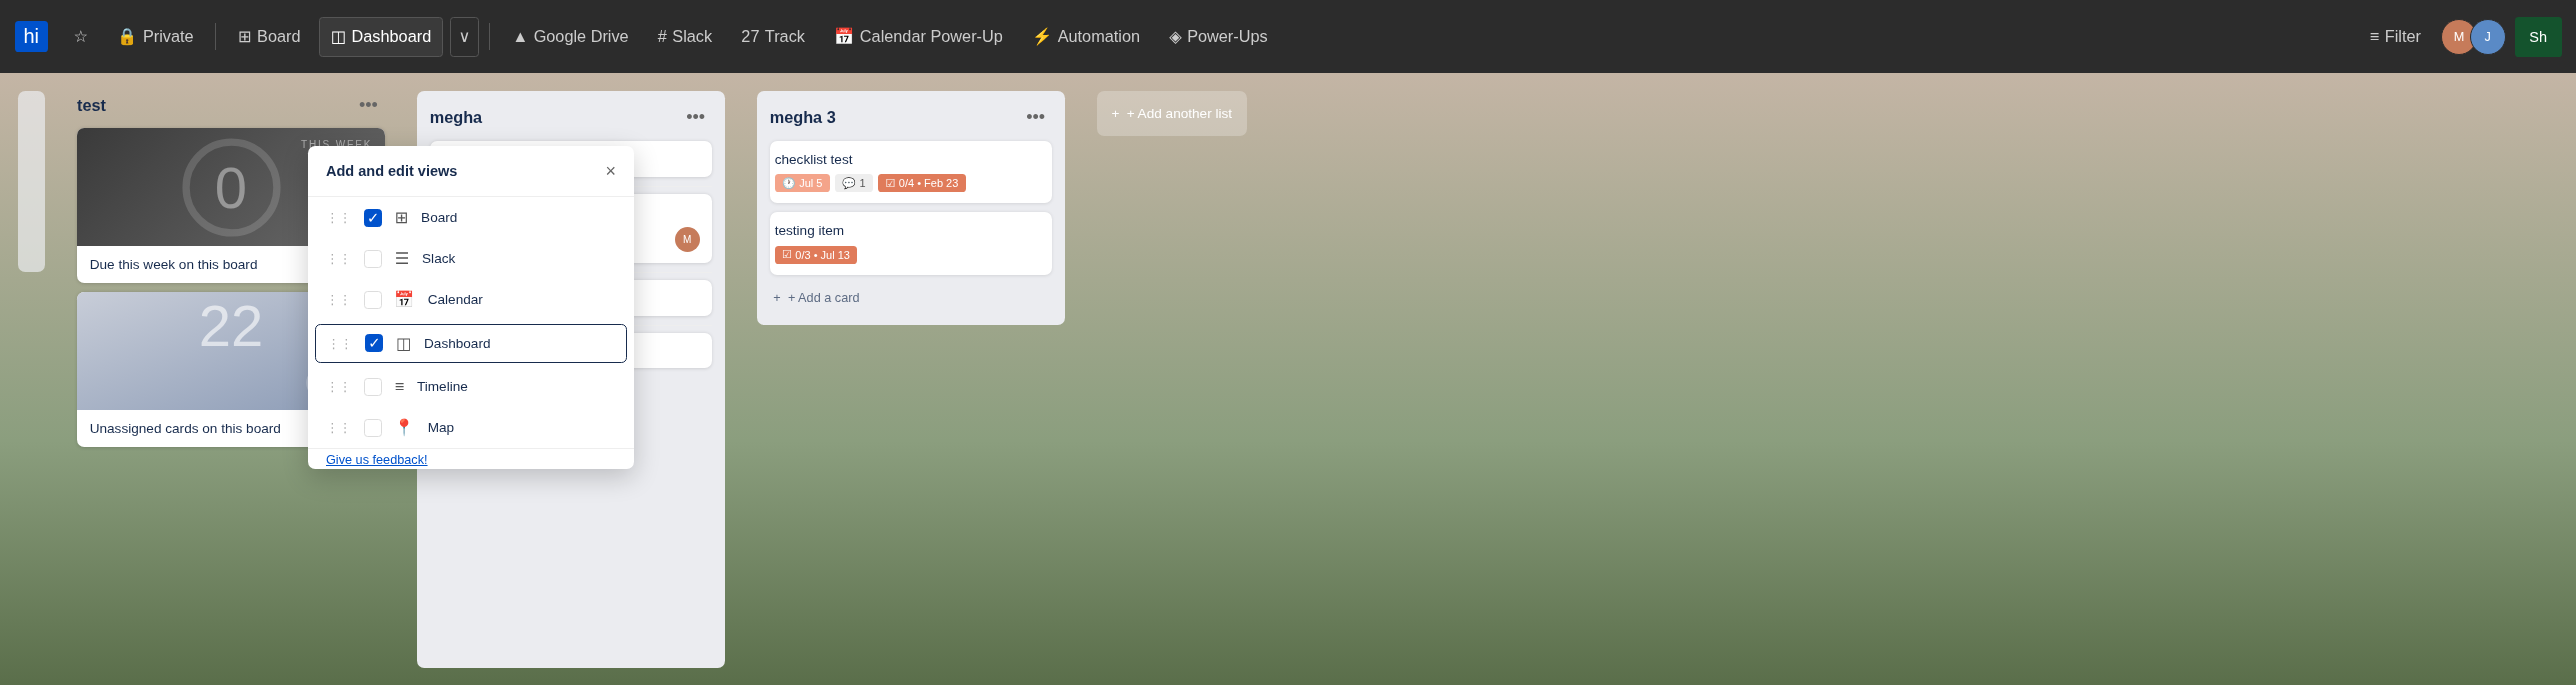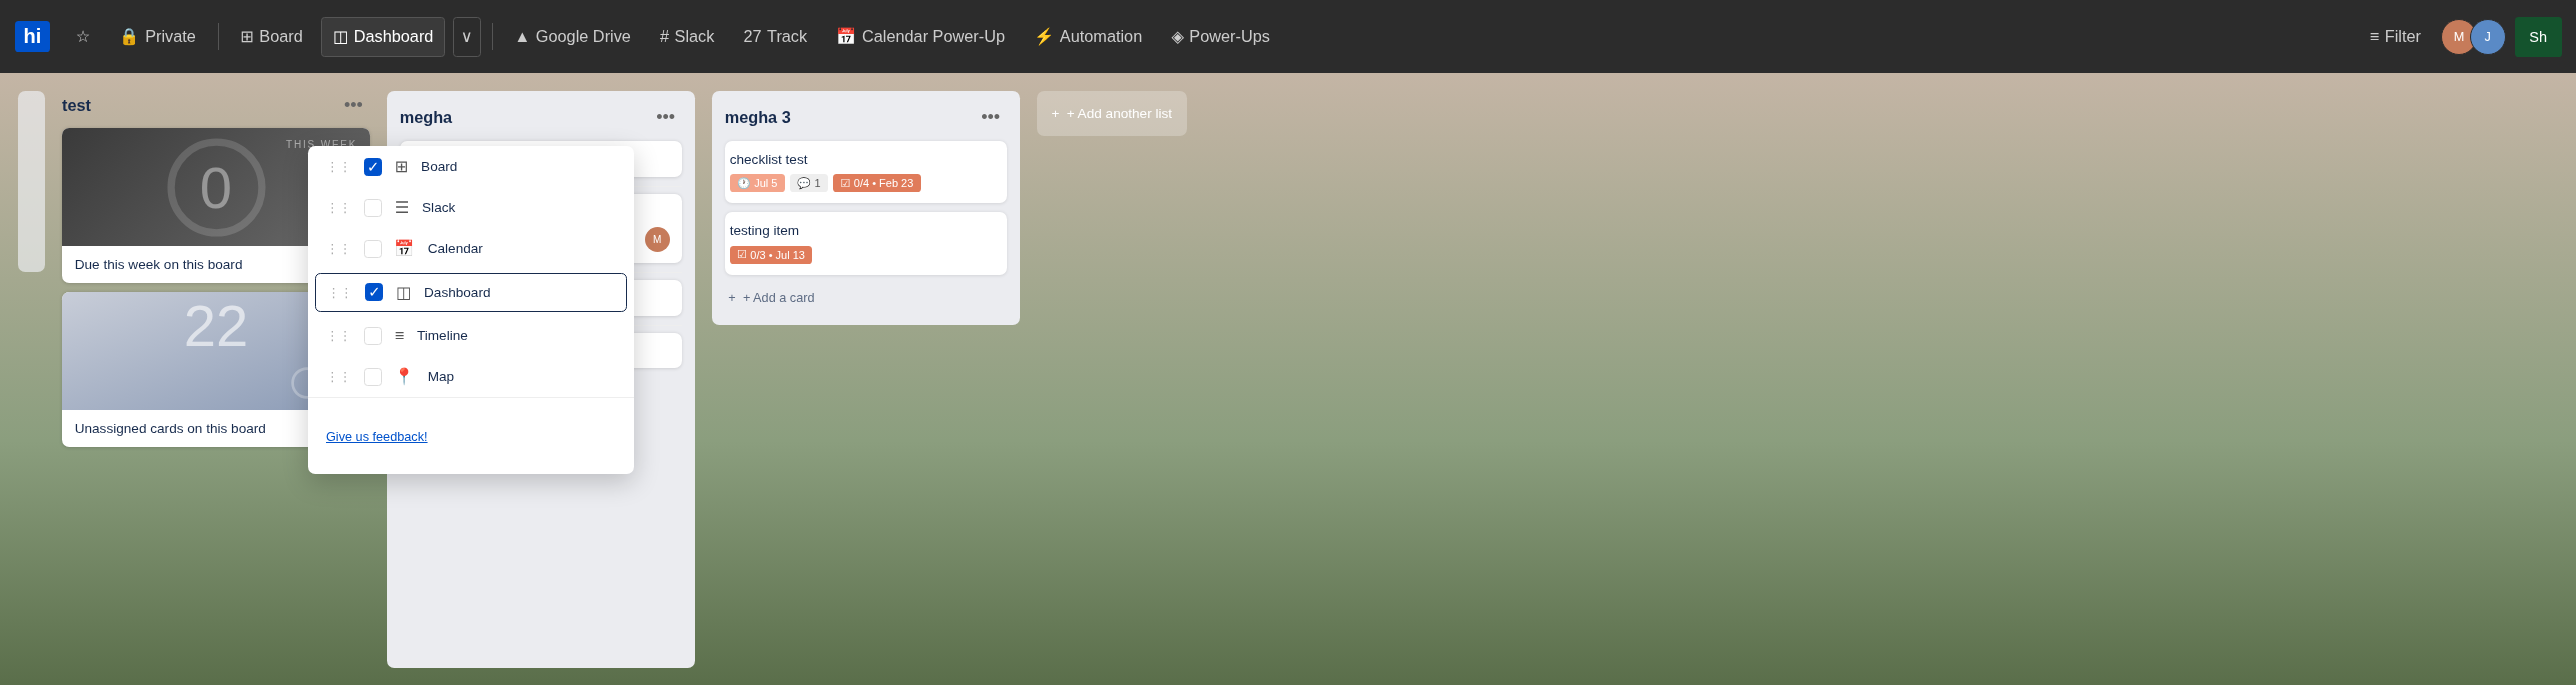--- a/index.html
+++ b/index.html
@@ -19,21 +19,21 @@
       display: flex;
       align-items: center;
       padding: 0 14.5px;
       gap: 7.2px;
       position: relative;
       z-index: 100;
     }
     .topbar-logo {
       color: #fff;
       font-size: 20px;
-      font-weight: 700;
+      font-weight: 400;
       background: #0052cc;
       border-radius: 3.6px;
       padding: 3.6px 9px;
       margin-right: 7.2px;
     }
     .topbar-btn {
       display: flex;
       align-items: center;
       gap: 5.4px;
       background: transparent;
@@ -100,21 +100,21 @@
       font-size: 14.5px;
       cursor: pointer;
       height: 40px;
     }
 
     
     .board-area {
       display: flex;
       flex-direction: row;
       padding: 18px;
-      gap: 17px;
+      gap: 32px;
       height: calc(686px - 73px);
       position: relative;
       overflow: hidden;
     }
 
     
     .board-area::before {
       content: '';
       position: absolute;
       inset: 0;
@@ -422,21 +422,21 @@
     }
     .dropdown-item .view-icon {
       font-size: 16.3px;
       color: #555;
     }
     .dropdown-item .view-label {
       font-size: 13.6px;
       color: #172b4d;
     }
     .dropdown-feedback {
-      padding: 30px 18px;
+      padding: 2px 18px;
       border-top: 0.9px solid #eee;
     }
     .dropdown-feedback a {
       color: #0052cc;
       font-size: 12.7px;
       text-decoration: underline;
       cursor: pointer;
     }
 
     
@@ -657,20 +657,24 @@
       <span>+ Add a card</span>
     </button>
   </div>
 
   <button class="add-list-btn">
     <span>+</span>
     <span>+ Add another list</span>
   </button>
 
   <div class="dropdown-overlay">
+    <div class="dropdown-header">
+      <span class="dropdown-title">Add and edit views</span>
+      <button class="dropdown-close">×</button>
+    </div>
 
     <div class="dropdown-item">
       <span class="drag-handle">⋮⋮</span>
       <div class="check-box checked">✓</div>
       <span class="view-icon">⊞</span>
       <span class="view-label">Board</span>
     </div>
 
     <div class="dropdown-item">
       <span class="drag-handle">⋮⋮</span>

